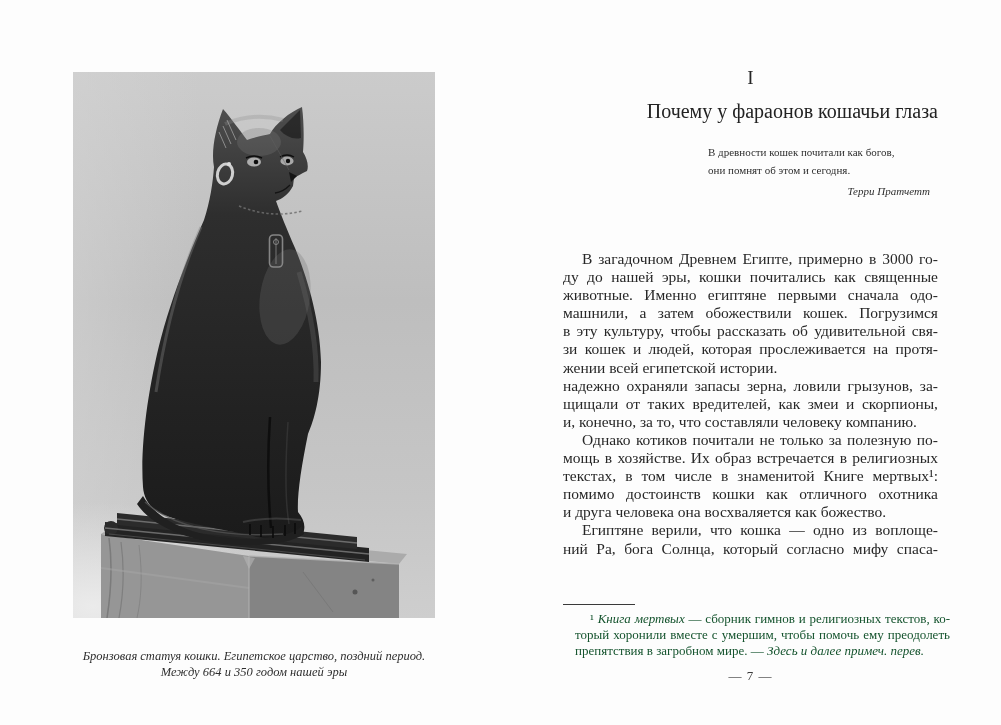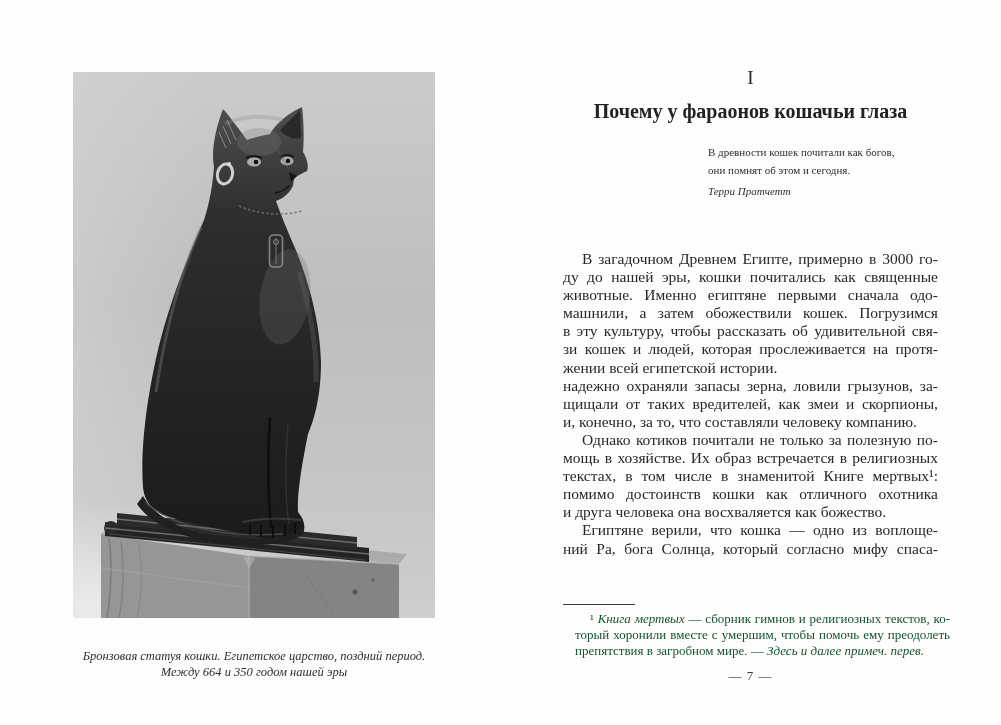--- a/index.html
+++ b/index.html
@@ -15,29 +15,29 @@
     position:absolute;left:53px;top:648px;width:402px;
     text-align:center;font-style:italic;font-size:12.5px;line-height:16px;color:#2e2e2e;
   }
   
   #rp{position:absolute;left:563px;top:0;width:375px;}
   #chapter-num{
     position:absolute;left:0;top:66px;width:375px;text-align:center;
     font-size:19px;line-height:24px;color:#262626;
   }
   #chapter-title{
-    position:absolute;left:0;top:97px;width:375px;text-align:center;
-    font-size:20px;line-height:28px;color:#222;font-weight:bold;
+    position:absolute;left:0;top:97px;width:375px;text-align:right;
+    font-size:20px;line-height:28px;color:#222;
   }
   #epigraph{
     position:absolute;left:145px;top:144px;width:222px;
     font-size:11px;line-height:17.5px;color:#2e2e2e;
   }
   #epigraph .attr{
-    font-style:italic;margin-top:4px;
+    text-align:right;font-style:italic;margin-top:4px;
   }
   #body-text{
     position:absolute;left:0;top:250px;width:375px;
     font-size:15.5px;line-height:18.1px;color:#272727;
   }
   .bline{height:18.1px;overflow:hidden;white-space:nowrap;}
   .bline.just{white-space:normal;text-align:justify;text-align-last:justify;}
   .bline.indent{text-indent:19px;}
   #footnote-rule{
     position:absolute;left:0;top:604px;width:72px;height:0;

